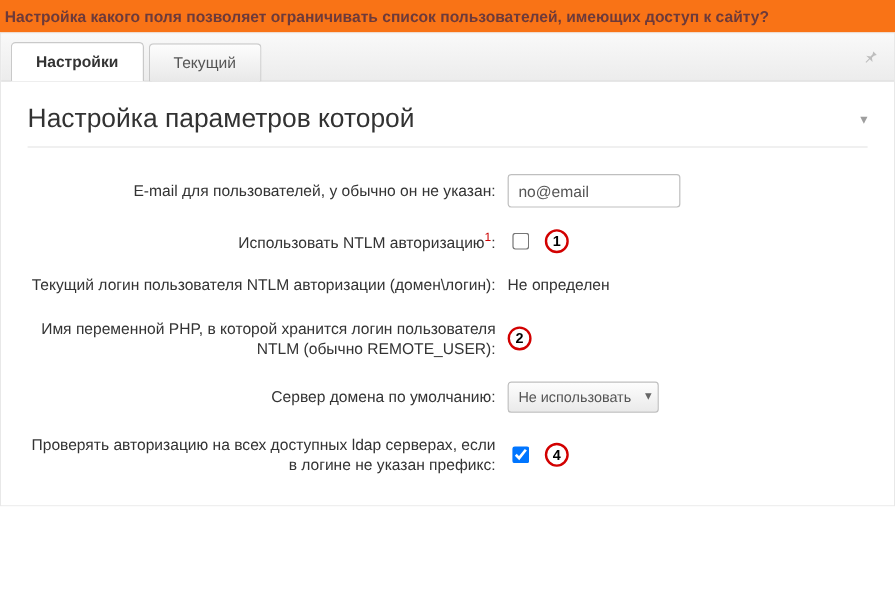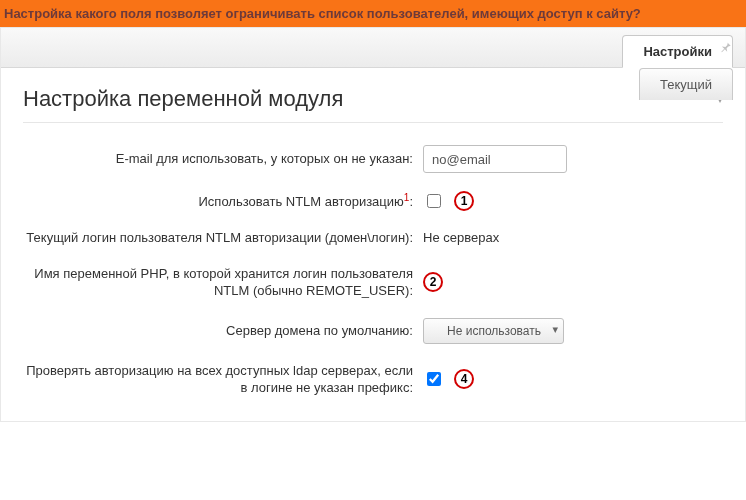--- a/index.html
+++ b/index.html
@@ -20,21 +20,20 @@
     background: #f97316;
   }
   .tabbar {
     background: linear-gradient(#f9f9f9, #ececec);
     border-bottom: 1px solid #d8d8d8;
     padding: 6px 8px 0 8px;
     display: flex;
     align-items: flex-end;
     height: 40px;
     position: relative;
-    flex-direction: column;
   }
   .tab {
     padding: 8px 20px;
     border: 1px solid #c9c9c9;
     border-bottom: none;
     border-radius: 4px 4px 0 0;
     margin-right: 4px;
     background: linear-gradient(#fdfdfd, #e8e8e8);
     color: #555;
     cursor: pointer;
@@ -101,21 +100,21 @@
     padding: 0 8px;
     width: 144px;
     font-size: 13px;
     color: #555;
     background: #fff;
   }
   .sel {
     height: 26px;
     border: 1px solid #bfbfbf;
     border-radius: 3px;
-    padding: 0 22px 0 23px;
+    padding: 0 22px 0 8px;
     font-size: 12px;
     color: #555;
     background: linear-gradient(#fdfdfd,#eaeaea);
     appearance: none;
     position: relative;
   }
   .sel-wrap { position: relative; display: inline-block; }
   .sel-wrap::after {
     content: "▾";
     position: absolute;
@@ -150,45 +149,45 @@
     <div class="tab">Текущий</div>
     <div class="pin">
       <svg width="14" height="14" viewBox="0 0 24 24" fill="#9a9a9a">
           <path d="M14 4l6 6-4 1-3 3 1 6-4-4-5 5-1-1 5-5-4-4 6 1 3-3 1-4z" opacity="0.6"></path>
         </svg>
     </div>
   </div>
 
   <div class="panel">
     <div class="panel-head">
-      <h1 class="panel-title">Настройка переменной модуля</h1>
+      <h1 class="panel-title">Настройка параметров которой</h1>
       <span class="collapse-ic">▾</span>
     </div>
 
     <div class="row">
-      <div class="lbl">E-mail для использовать, у которых он не указан:</div>
+      <div class="lbl">E-mail для пользователей, у обычно он не указан:</div>
       <div class="val">
         <input class="txt-input" value="no@email" style="">
       </div>
     </div>
 
     <div class="row">
       <div class="lbl">
         <span>Использовать NTLM авторизацию</span><span class="sup">1</span><span>:</span>
       </div>
       <div class="val">
         <input type="checkbox" class="chk" style="">
         <span class="marker">1</span>
       </div>
     </div>
 
     <div class="row">
       <div class="lbl">Текущий логин пользователя NTLM авторизации (домен\логин):</div>
       <div class="val">
-        <span>Не серверах</span>
+        <span>Не определен</span>
       </div>
     </div>
 
     <div class="row">
       <div class="lbl">Имя переменной PHP, в которой хранится логин пользователя NTLM (обычно REMOTE_USER):</div>
       <div class="val">
         <span class="marker">2</span>
       </div>
     </div>
 

